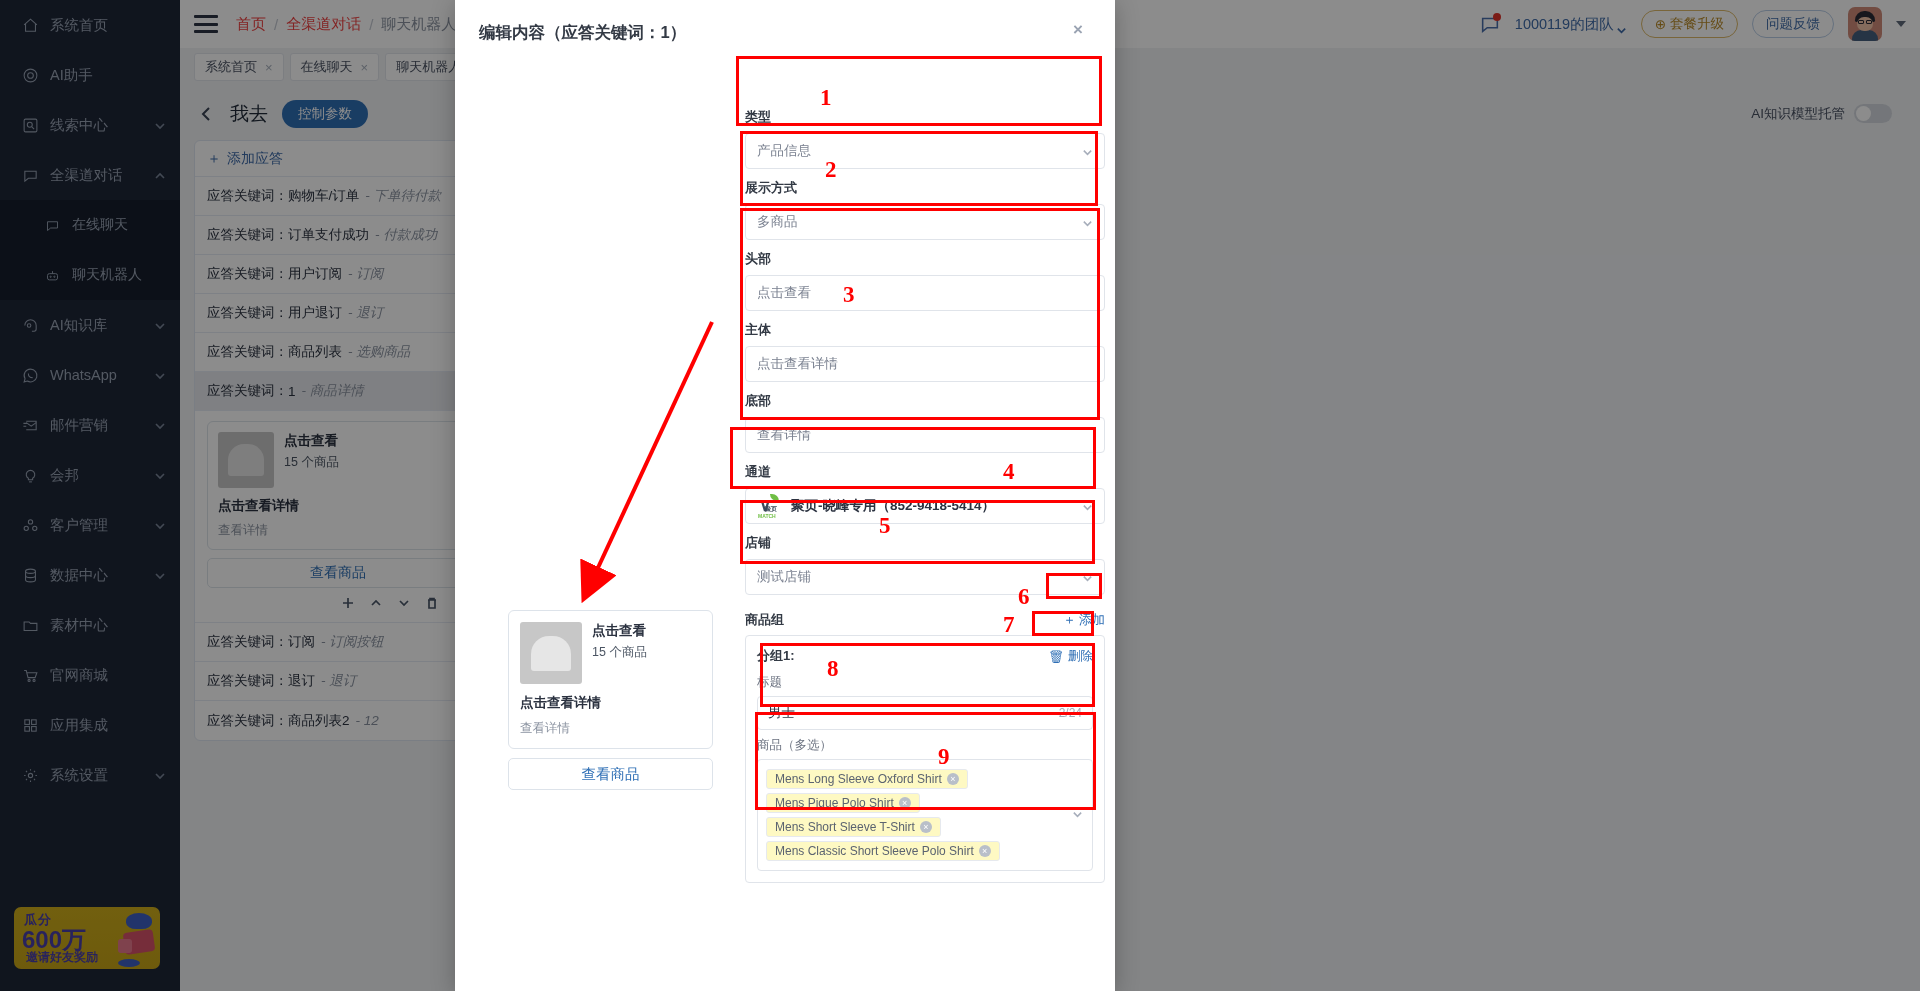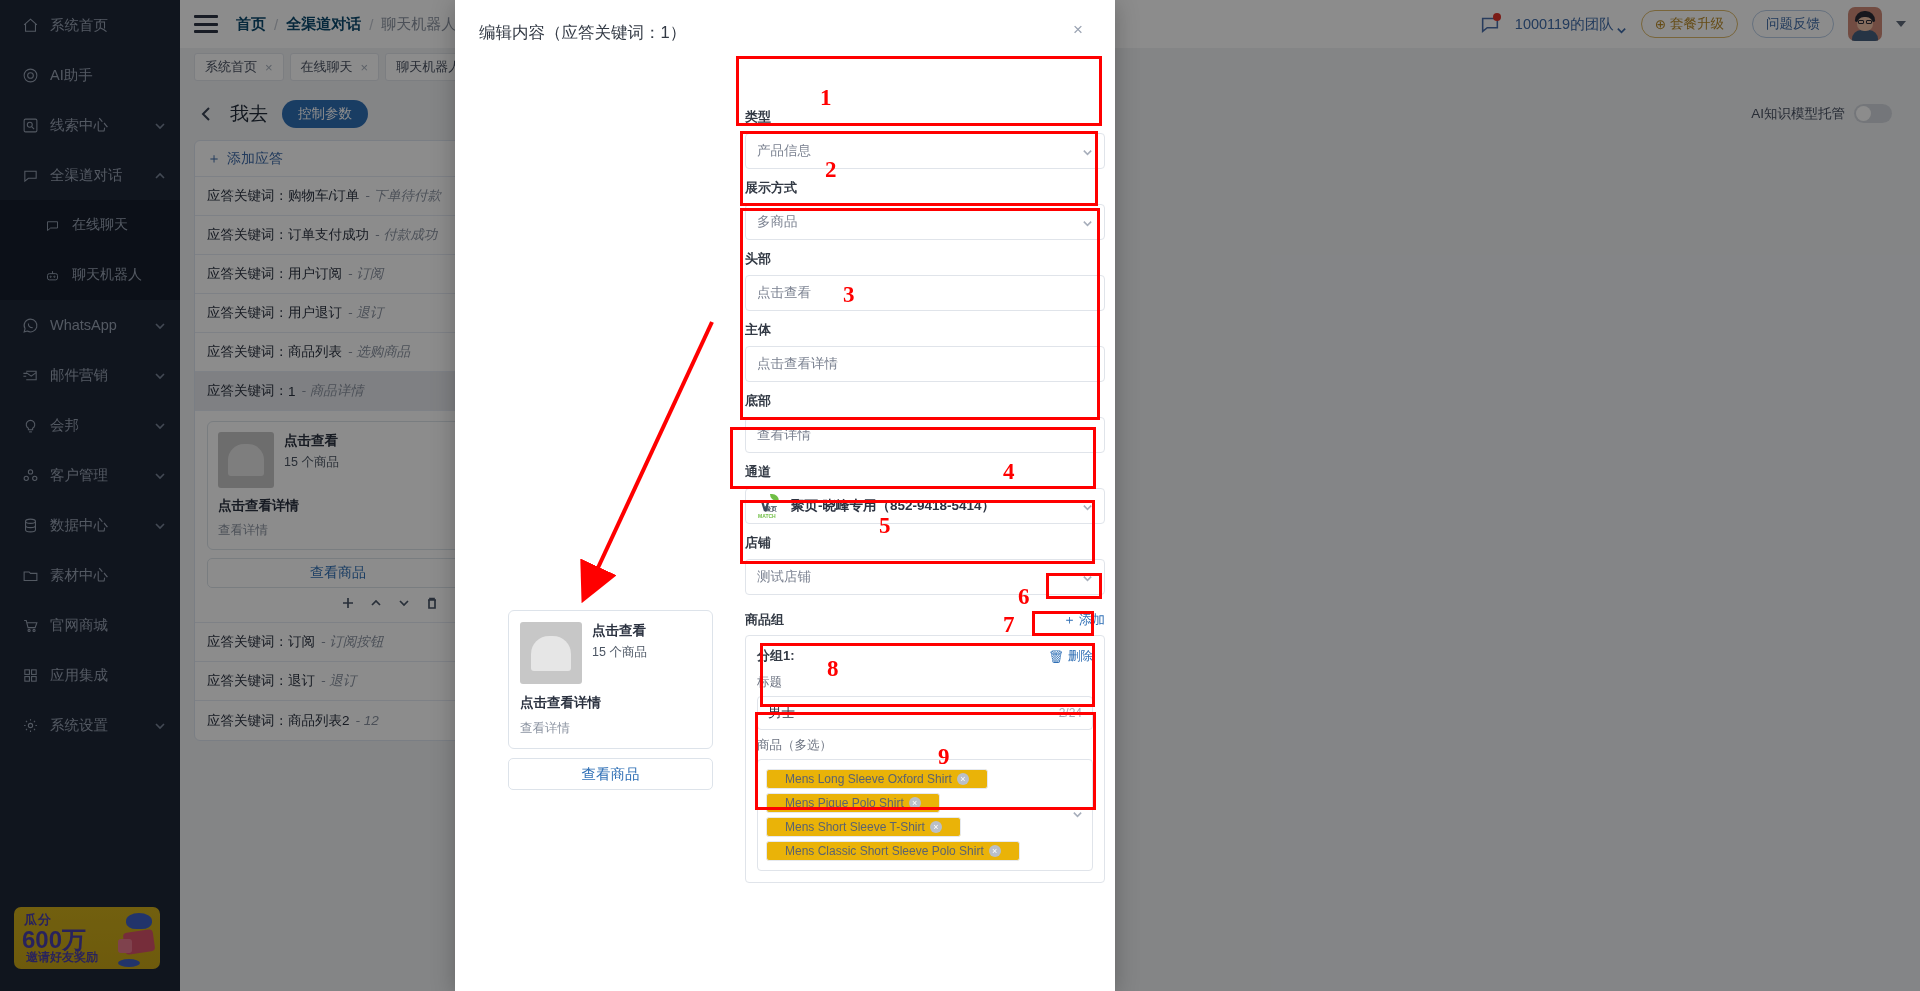--- a/index.html
+++ b/index.html
@@ -46,21 +46,21 @@
   .promo .blob3 { position:absolute; right:28px; top:32px; width:14px; height:14px; background:#e8798d; border-radius:3px;}
   .promo .blob4 { position:absolute; right:20px; bottom:2px; width:22px; height:8px; background:#3f5fc4; border-radius:50%;}
 
   
   .main { flex: 1 1 auto; height: 991px; background: #f0f2f5; position: relative; }
 
   .topbar { height: 48px; background: #fff; display: flex; align-items: center; padding: 0 14px; }
   .hamb { width: 24px; height: 18px; display:flex; flex-direction:column; justify-content:space-between; cursor:pointer; margin-right: 18px;}
   .hamb i { display:block; height:3px; background:#2c3444; border-radius:1px;}
   .crumbs { display:flex; align-items:center; font-size:15px; }
-  .crumbs .c { color:#0c4a6e; font-weight:bold; }
+  .crumbs .c { color:#ef4444; font-weight:normal; }
   .crumbs .c.last { color:#8b93a1; font-weight:normal;}
   .crumbs .sep { color:#c3c8d1; margin:0 8px; font-weight:normal;}
   .topright { margin-left:auto; display:flex; align-items:center; gap:14px; }
   .bell { position:relative; width:22px; height:22px;}
   .bell svg { width:22px; height:22px; stroke:#4a6ea9; fill:none; stroke-width:1.7;}
   .bell .dot { position:absolute; right:0px; top:0px; width:8px; height:8px; background:#e0342b; border-radius:50%;}
   .team { font-size:14.5px; color:#3f6ba8; display:flex; align-items:flex-end; gap:2px;}
   .team .cv { width:11px;height:11px;}
   .team .cv svg{width:11px;height:11px;stroke:#3f6ba8;fill:none;stroke-width:1.8;}
   .pill { height:28px; border-radius:14px; display:flex; align-items:center; padding:0 13px; font-size:13.5px; }
@@ -117,21 +117,21 @@
   .sw i { position:absolute; left:2px; top:2px; width:15px;height:15px;border-radius:50%;background:#fff;}
 
   .dim { position:absolute; inset:0; background:rgba(0,0,0,0.45); }
 
   
   .modal {
     position:absolute; left:455px; top:0px; width:660px; height:991px;
     background:#fff; box-shadow:0 4px 22px rgba(0,0,0,.25);
     overflow:hidden;
   }
-  .m-head { padding:22px 24px 6px; display:flex; align-items:flex-start;}
+  .m-head { padding:22px 24px 6px; display:flex; align-items:flex-start;font-weight:bold;}
   .m-title { font-size:16.5px; color:#333a45; }
   .m-close { margin-left:auto; width:18px;height:18px; color:#9aa3b2; font-size:17px; line-height:16px; cursor:pointer;}
 
   .m-body { position:relative; height: 940px; }
   .preview { position:absolute; left:53px; top:560px; width:205px; }
   .pv-card { border:1px solid #dde3ea; border-radius:6px; padding:11px; background:#fff;}
   .pv-row { display:flex; gap:10px;}
   .pv-thumb { width:62px;height:62px;background:#c7c7c7;border-radius:3px;position:relative;flex:0 0 62px;}
   .pv-thumb .sh { position:absolute; left:11px; top:14px; width:40px; height:35px; background:#e6e6e6; border-radius:18px 18px 3px 3px;}
   .pv-t { font-size:13.5px; font-weight:bold; color:#2b3240;}
@@ -163,22 +163,22 @@
   .add-btn { margin-left:auto; color:#2f6fb5; font-size:13px; display:flex; align-items:center; gap:3px; cursor:pointer;}
   .grpbox { border:1px solid #e0e4ea; border-radius:4px; padding:11px; }
   .grp-row { display:flex; align-items:center; margin-bottom:9px;gap:26px;}
   .grp-row .gname { font-size:13px; font-weight:bold; color:#333a45;}
   .del-btn { margin-left:auto; color:#2f6fb5; font-size:12.5px; display:flex; align-items:center; gap:4px; cursor:pointer;}
   .sublab { font-size:12.5px; color:#6b7280; margin:7px 0 5px;}
   .inp { height:34px; border:1px solid #e0e4ea; border-radius:4px; display:flex; align-items:center;
      padding:0 10px; font-size:13.5px; color:#2b3240; }
   .inp .cnt { margin-left:auto; font-size:12px; color:#a3aab6;}
   .tagbox { border:1px solid #e0e4ea; border-radius:4px; padding:7px 26px 7px 8px; position:relative; min-height:56px;}
-  .tag { display:inline-flex; align-items:center; gap:5px; background:#eab308; border:1px solid #e6e9ee;
-     border-radius:3px; padding:2px 18px; font-size:12px; color:#5b6370; margin:2px 4px 2px 0;}
+  .tag { display:inline-flex; align-items:center; gap:5px; background:#fef9c3; border:1px solid #e6e9ee;
+     border-radius:3px; padding:2px 8px; font-size:12px; color:#5b6370; margin:2px 4px 2px 0;}
   .tag .xc { width:12px;height:12px;border-radius:50%;background:#b9bfc9;color:#fff;
      display:flex;align-items:center;justify-content:center;font-size:9px;}
   .tagbox .chev { position:absolute; right:9px; top:50%; transform:translateY(-50%); }
   .tagbox .chev svg{width:11px;height:11px;stroke:#a7aebb;fill:none;stroke-width:1.7;}
 
   
   .ann { position:absolute; border:3px solid #ff0000; pointer-events:none; }
   .num { position:absolute; color:#ff0000; font-size:23px; font-weight:bold; pointer-events:none;
      font-family:"Liberation Serif", serif; }
   .arrowsvg { position:absolute; left:0; top:0; width:1920px; height:991px; pointer-events:none;}
@@ -253,20 +253,32 @@
                 <rect x="4" y="9" width="16" height="10" rx="3"></rect>
                 <path d="M12 5v4"></path>
                 <circle cx="9" cy="14" r="1"></circle>
                 <circle cx="15" cy="14" r="1"></circle>
               </svg>
             </span>
           <span class="lbl">聊天机器人</span>
         </div>
       </div>
 
+      <div class="side-item">
+        <span class="ico">
+            <svg viewBox="0 0 24 24">
+              <path d="M4 12a8 8 0 0116 0v5a3 3 0 01-3 3h-3"></path>
+              <circle cx="10" cy="12" r="2.5"></circle>
+            </svg>
+          </span>
+        <span class="lbl">AI知识库</span>
+        <span class="arw"><svg viewBox="0 0 12 12">
+              <path d="M2 4l4 4 4-4"></path>
+            </svg></span>
+      </div>
 
       <div class="side-item">
         <span class="ico">
             <svg viewBox="0 0 24 24">
               <path d="M12 3a9 9 0 00-7.7 13.6L3 21l4.6-1.2A9 9 0 1012 3z"></path>
               <path d="M9 9c0 4 2 6 6 6"></path>
             </svg>
           </span>
         <span class="lbl">WhatsApp</span>
         <span class="arw"><svg viewBox="0 0 12 12">

